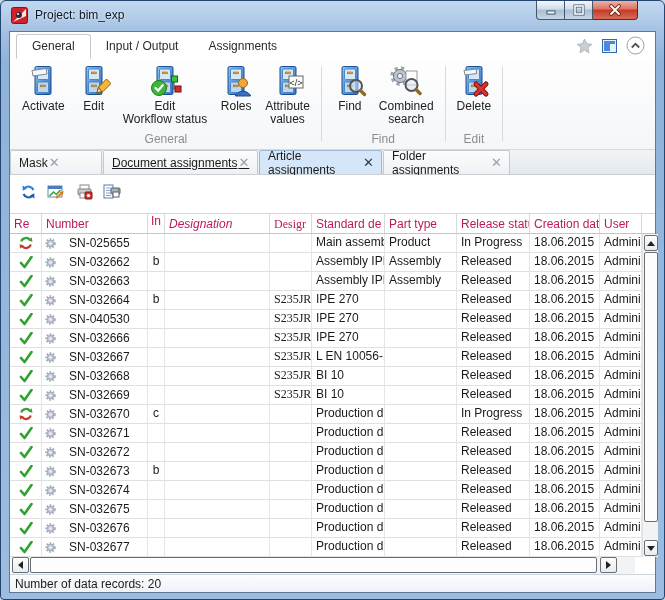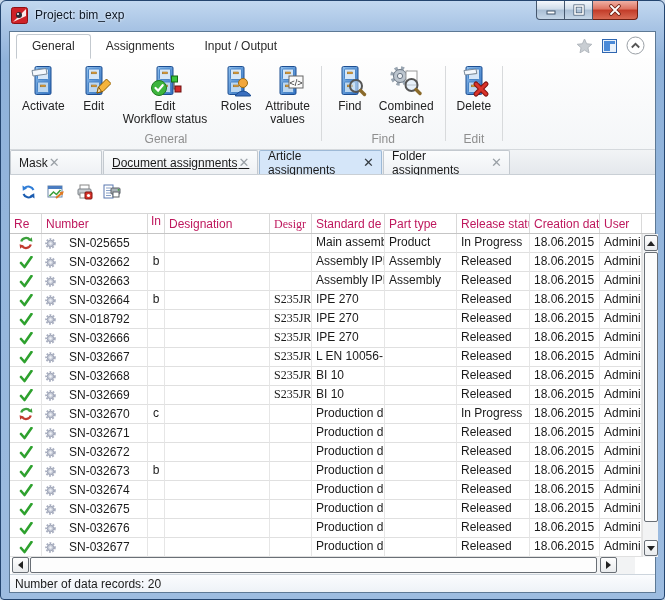--- a/index.html
+++ b/index.html
@@ -44,21 +44,21 @@
   .combo{width:190px;height:22px;box-sizing:border-box;border:1px solid #9aa2aa;display:flex;align-items:center;justify-content:space-between;padding:0 7px;margin-left:4px;background:#fff;}
   .combo .arr{width:0;height:0;border-left:4px solid transparent;border-right:4px solid transparent;border-top:4px solid #444;}
   
   .grid{flex:none;position:relative;margin-top:4px;}
   .thead{display:flex;height:21px;border-top:1px solid #d6d6d6;border-bottom:1px solid #c5c5c5;box-sizing:border-box;background:#fff;}
   .th{box-sizing:border-box;border-right:1px solid #d9d9d9;padding:3px 2px 0 4px;white-space:nowrap;overflow:hidden;color:#be185d;}
   .tbody{position:relative;height:323px;overflow:hidden;}
   .tr{display:flex;height:19px;box-sizing:border-box;}
   .td{box-sizing:border-box;border-right:1px solid #e6e6e6;border-bottom:1px solid #e0e0e0;line-height:17px;white-space:nowrap;overflow:hidden;padding:0 2px 0 4px;}
   .c0{width:32px;flex:none;}.c1{width:106px;flex:none;}.c2{width:17px;flex:none;text-align:center;padding:0 1px;}
-  .c3{width:105px;flex:none;}.c4{width:42px;flex:none;font-family:Liberation Serif, serif;}.c5{width:73px;flex:none;}
+  .c3{width:105px;flex:none;font-style:italic;}.c4{width:42px;flex:none;font-family:Liberation Serif, serif;}.c5{width:73px;flex:none;}
   .c6{width:72px;flex:none;}.c7{width:73px;flex:none;}.c8{width:70px;flex:none;}.c9{width:42px;flex:none;}
   .cstatus{display:flex;align-items:center;justify-content:center;padding:0;}
   .cnum{display:flex;align-items:center;gap:13px;padding-left:3px;}
   .tr .st-prog{display:none;}
   .tr.prog .st-prog{display:block;}
   
   .vscroll{position:absolute;left:632px;top:0;bottom:0;width:16px;background:#f2f3f4;border-left:1px solid #e2e2e2;box-sizing:border-box;}
   .sbtn{position:absolute;left:1px;width:14px;height:16px;box-sizing:border-box;border:1px solid #696f76;border-radius:2px;background:linear-gradient(180deg,#fefefe,#e9ebed);display:flex;align-items:center;justify-content:center;}
   .vthumb{position:absolute;left:1px;top:18px;height:270px;width:14px;box-sizing:border-box;border:1px solid #696f76;border-radius:2px;background:#fdfdfd;}
   .tri-up{width:0;height:0;border-left:4px solid transparent;border-right:4px solid transparent;border-bottom:5px solid #222;}
@@ -118,22 +118,22 @@
             <path d="M3 2 L11 10 M11 2 L3 10" stroke="#fff" stroke-width="1.8" stroke-linecap="round"></path>
           </svg>
       </div>
     </div>
   </div>
 
   <div class="content">
 
     <div class="rtabs">
       <div class="rtab active">General</div>
+      <div class="rtab">Input / Output</div>
       <div class="rtab">Assignments</div>
-      <div class="rtab">Input / Output</div>
       <div class="rtab-icons">
         <svg width="17" height="16" viewBox="0 0 17 16">
             <path d="M8.5 1 L10.6 5.8 15.8 6.3 11.9 9.7 13 14.8 8.5 12.1 4 14.8 5.1 9.7 1.2 6.3 6.4 5.8 Z" fill="#c9ced3" stroke="#b2b8be"></path>
           </svg>
         <svg width="15" height="14" viewBox="0 0 15 14">
             <rect x="0.5" y="0.5" width="14" height="13" fill="#e8f1fb" stroke="#2f66b0"></rect>
             <rect x="2" y="2" width="6" height="10" fill="#4a8ad8"></rect>
             <rect x="2" y="2" width="11" height="3" fill="#4a8ad8"></rect>
           </svg>
         <svg width="19" height="19" viewBox="0 0 19 19">
@@ -415,21 +415,21 @@
         <path d="M2 7 l3.5 4 L12.5 1" fill="none" stroke="#2ea12e" stroke-width="2.6" stroke-linecap="round" stroke-linejoin="round"></path>
       </svg>
 
     </div>
     <div class="td c1 cnum">
       <svg width="11" height="11" viewBox="0 0 11 11" style="flex:none;">
         <circle cx="5.5" cy="5.5" r="4.4" fill="none" stroke="#a8aec0" stroke-width="1.8" stroke-dasharray="1.8 1.4"></circle>
         <circle cx="5.5" cy="5.5" r="3.2" fill="#c6cbd8" stroke="#9aa0b2"></circle>
         <circle cx="5.5" cy="5.5" r="1.2" fill="#f2f3f6"></circle>
       </svg>
-      <span>SN-018792</span>
+      <span>SN-040530</span>
     </div>
     <div class="td c2"></div>
     <div class="td c3"></div>
     <div class="td c4">S235JRG2</div>
     <div class="td c5">IPE 270</div>
     <div class="td c6"></div>
     <div class="td c7">Released</div>
     <div class="td c8">18.06.2015</div>
     <div class="td c9">Administrator</div>
   </div>

